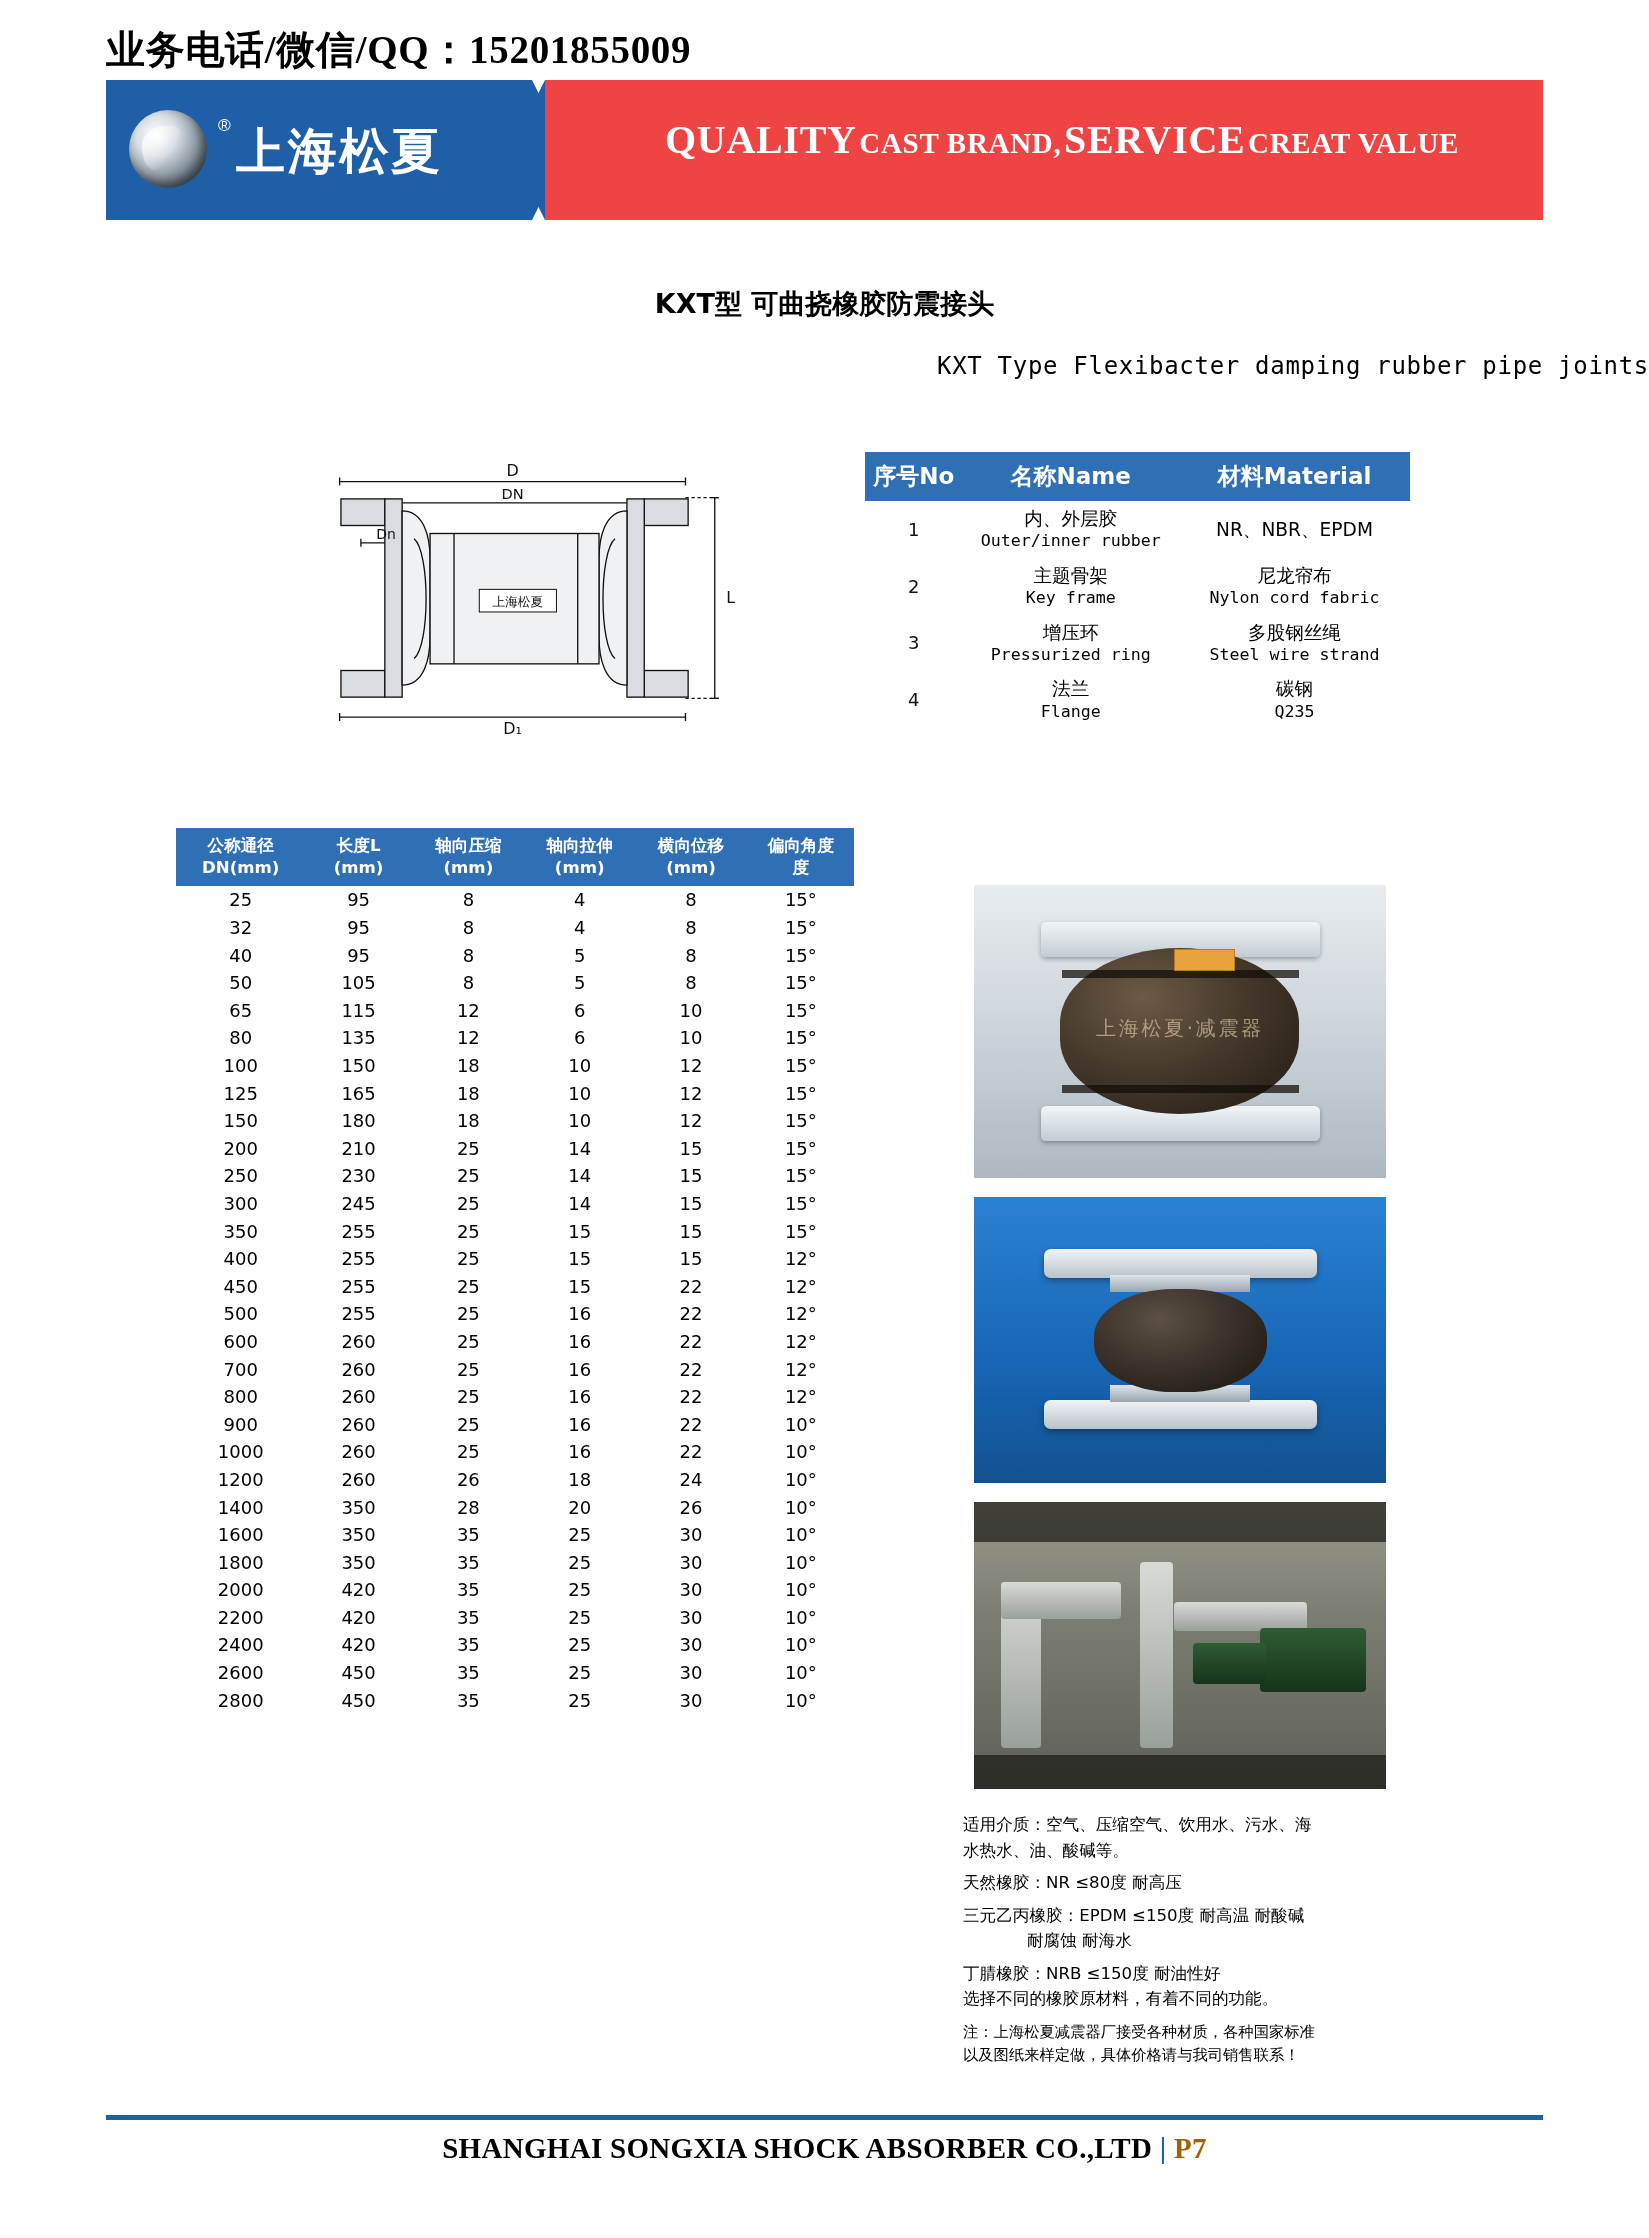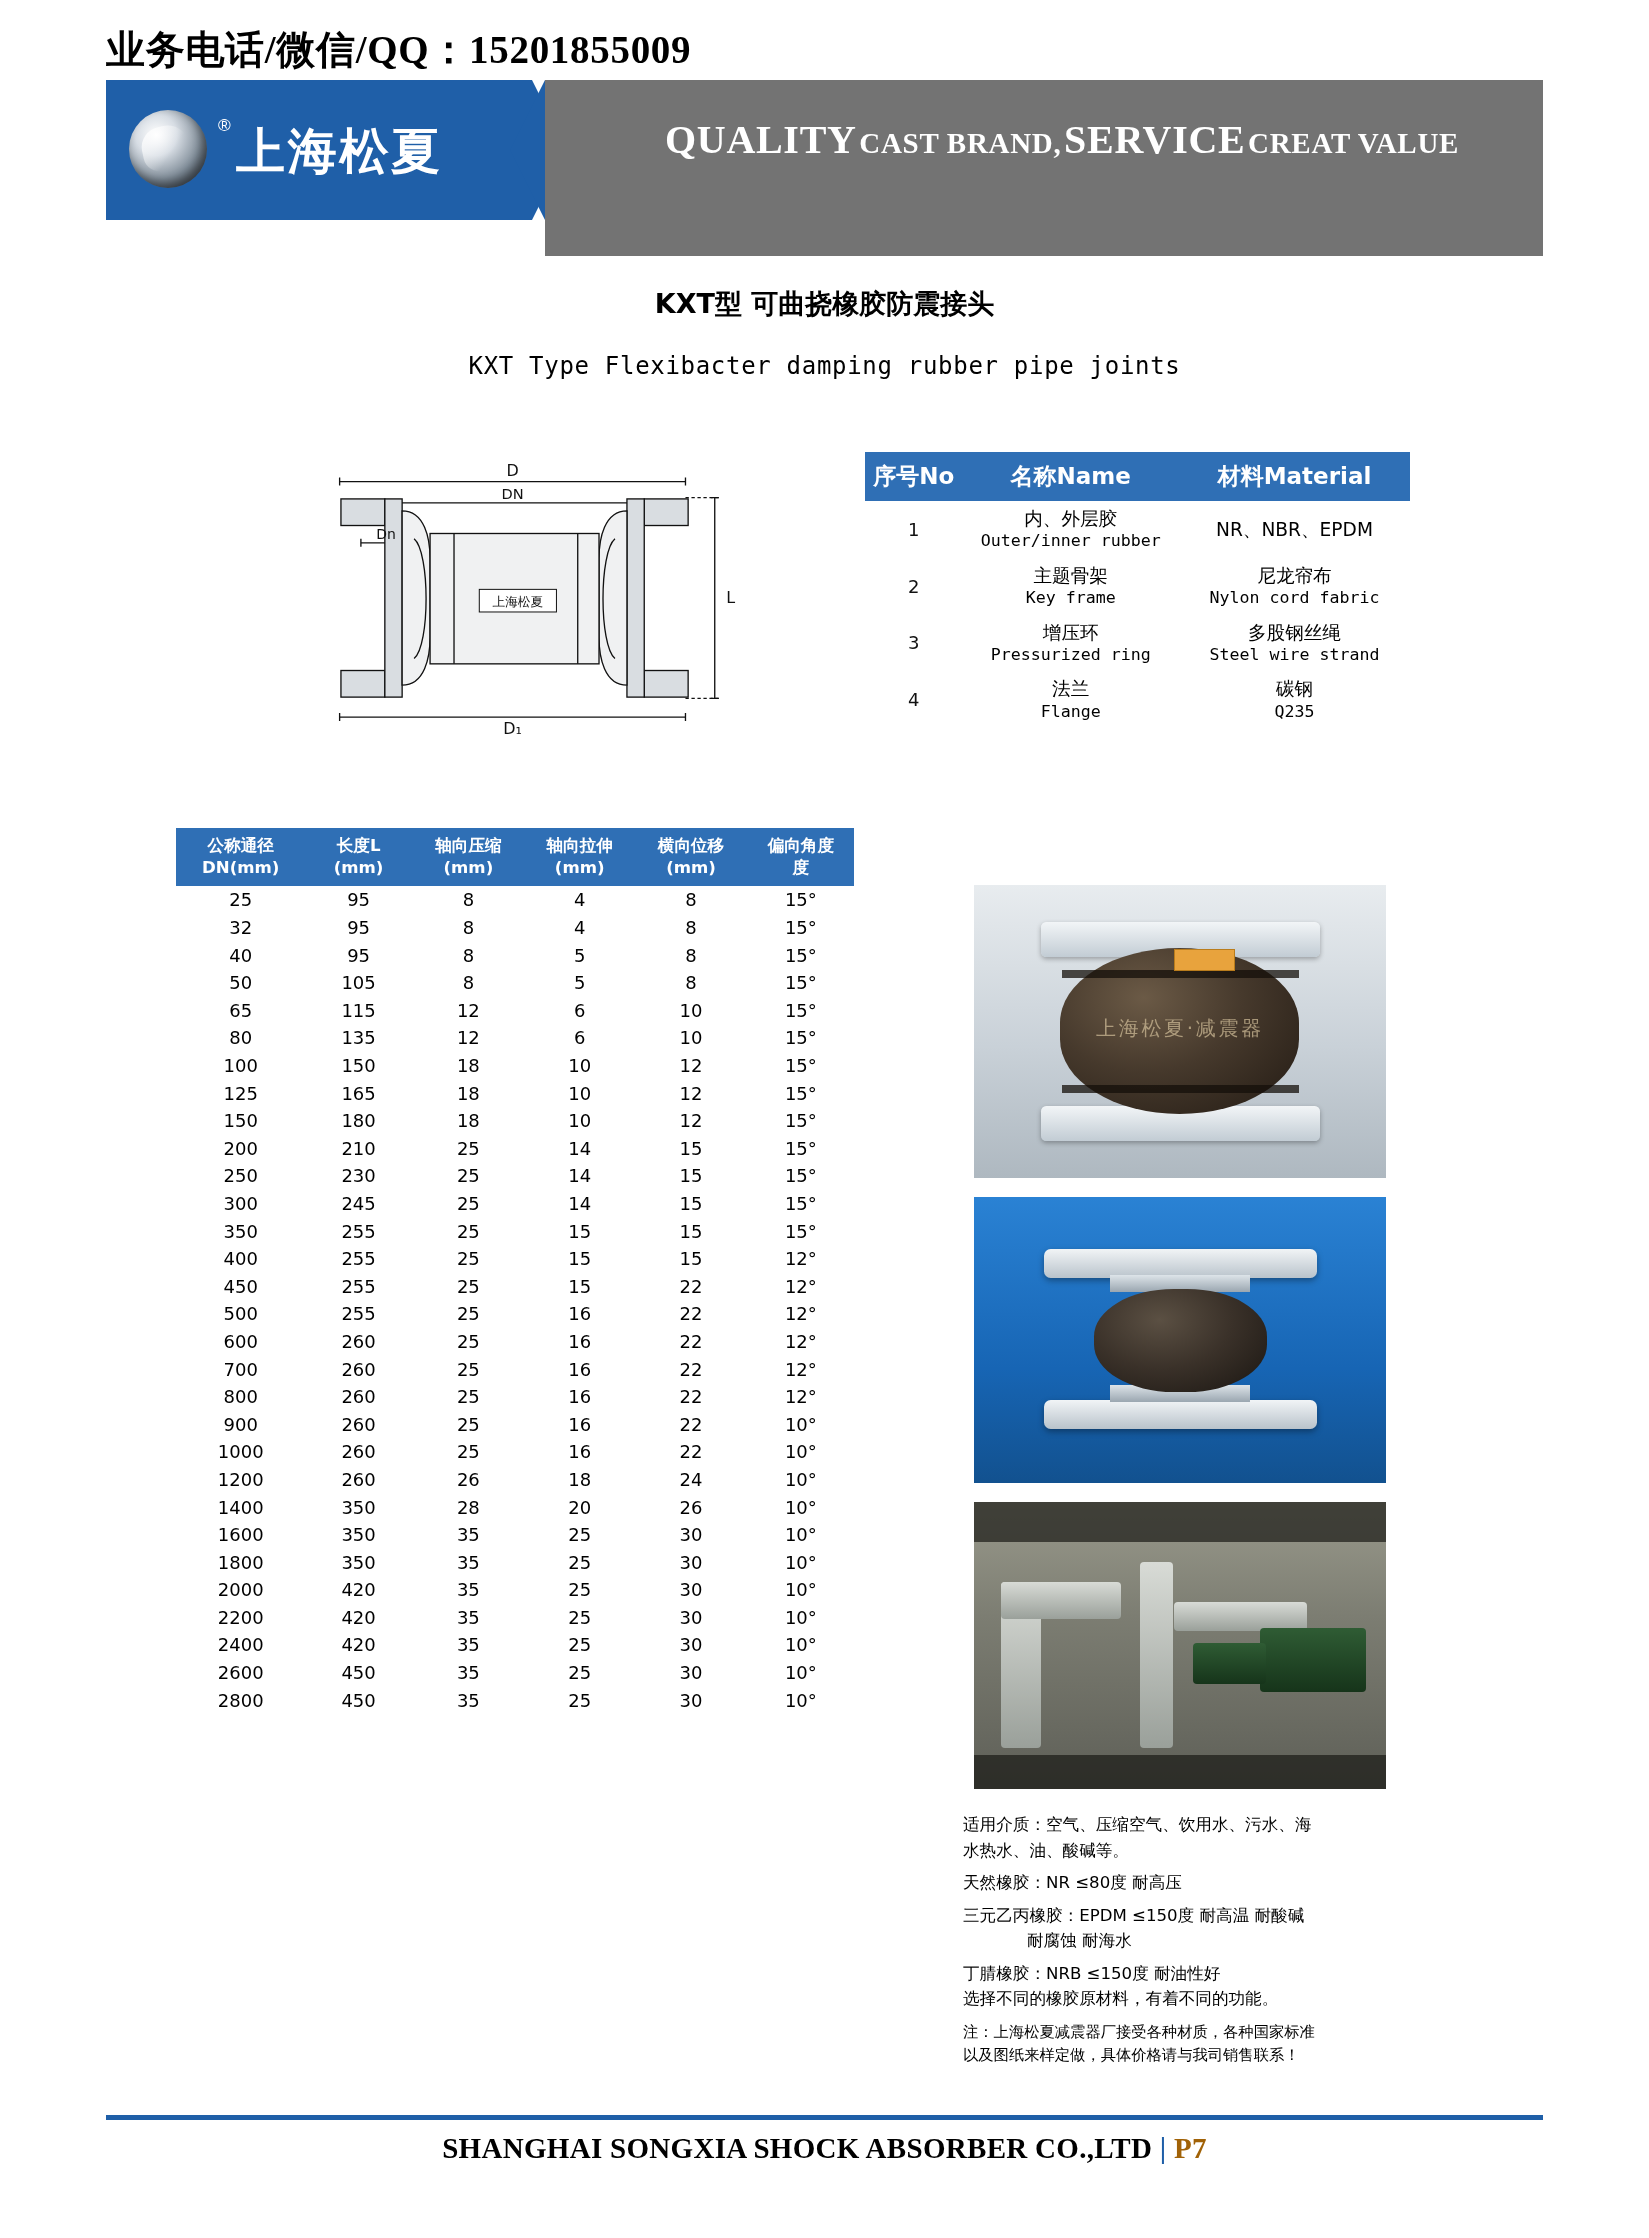--- a/index.html
+++ b/index.html
@@ -25,21 +25,21 @@
   }
   .hb-left{
     position:absolute;left:0;top:0;width:426px;height:140px;background:#1f5fa8;
   }
   .hb-left:after{
     content:"";position:absolute;right:-35px;top:0;width:0;height:0;
     border-top:70px solid transparent;border-bottom:70px solid transparent;
     border-left:35px solid #1f5fa8;
   }
   .hb-right{
-    position:absolute;left:439px;top:0;width:998px;height:176px;background:#737373;
+    position:absolute;left:439px;top:0;width:998px;height:140px;background:#ef4444;
   }
   .hb-right:before{
     content:"";position:absolute;left:-35px;top:0;width:0;height:0;
     border-top:70px solid transparent;border-bottom:70px solid transparent;
     border-right:35px solid #1f5fa8;
   }
   .logo-mark{
     position:absolute;left:22.6px;top:30px;width:78px;height:78px;border-radius:50%;
     background:radial-gradient(circle at 35% 32%, #ffffff 0%, #d7dde4 28%, #7d8a96 62%, #39424c 100%);
     box-shadow:inset -4px -5.3px 9.3px rgba(0,0,0,.45);
@@ -65,21 +65,21 @@
   .slogan .big{font-size:40px;font-weight:700;letter-spacing:0.7px;}
   .slogan .sml{font-size:29px;font-weight:700;letter-spacing:0.7px;}
 
   
   .title-cn{
     position:absolute;left:0;right:0;top:286px;text-align:center;
     font-family:"DejaVu Sans", sans-serif;
     font-size:27px;font-weight:700;color:#000;
   }
   .title-en{
-    position:absolute;left:0;right:0;top:352px;text-align:center;
+    position:absolute;left:0;right:0;top:352px;text-align:right;
     font-family:"DejaVu Sans Mono", monospace;
     font-size:24px;color:#000;letter-spacing:0.7px;
   }
 
   
   .drawing{position:absolute;left:313px;top:459px;width:439px;height:286px;}
 
   
   .mat-table{
     position:absolute;left:865px;top:452px;width:545px;

